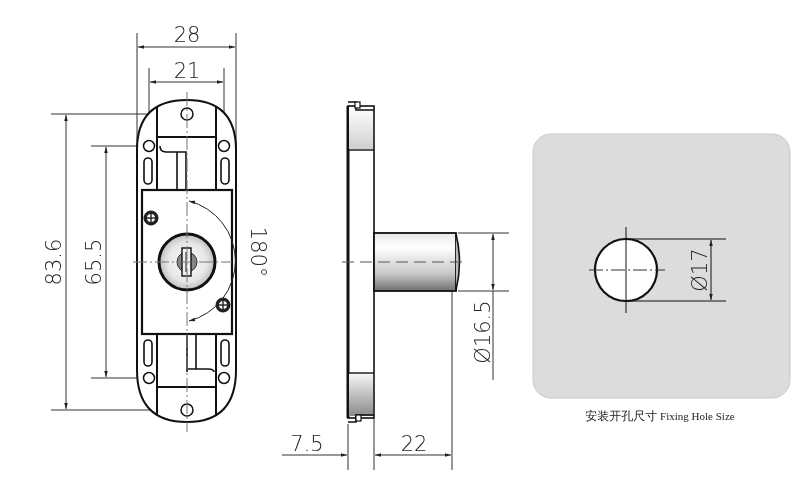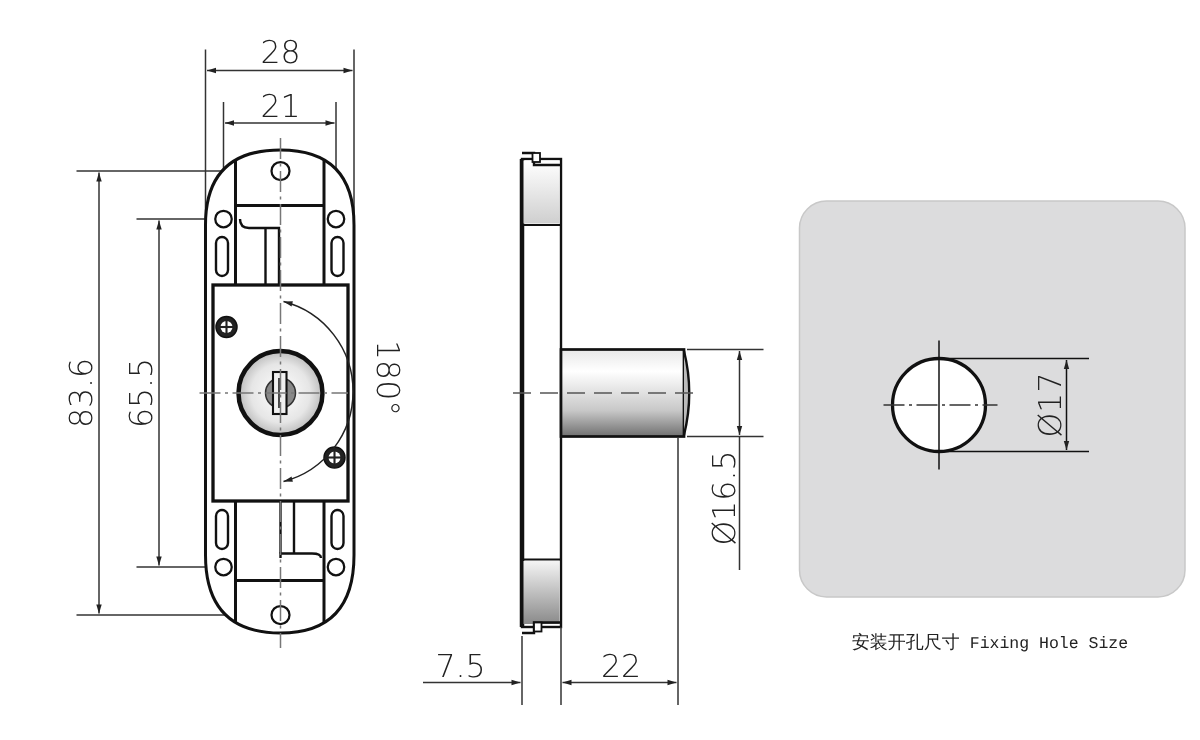--- a/index.html
+++ b/index.html
@@ -1,19 +1,19 @@
 <!DOCTYPE html>
 <html><head>
   <meta charset="utf-8">
   <style>
     html, body { margin: 0; padding: 0; background: #ffffff; }
     body { width: 800px; height: 493px; position: relative; overflow: hidden; font-family: "DejaVu Sans", sans-serif; }
     svg { position: absolute; left: 0; top: 0; }
     .dimtxt { font-family: "DejaVu Sans", sans-serif; font-size: 21px; fill: #222; font-weight: 300; }
-    .caption { position: absolute; left: 560px; top: 420px; width: 200px; text-align: center; font-size: 11px; color: #222; font-family: Liberation Mono, monospace; }
+    .caption { position: absolute; left: 560px; top: 408px; width: 200px; text-align: center; font-size: 11px; color: #222; font-family: Liberation Serif, serif; }
     .caption .cn { font-size: 12px; }
   </style>
 </head>
 <body>
 
 <svg width="800" height="493" viewBox="0 0 800 493">
   <defs>
     <marker id="arr" viewBox="0 0 10 10" refX="10" refY="5" markerWidth="9" markerHeight="6" orient="auto-start-reverse">
       <path d="M0,2 L10,5 L0,8 z" fill="#222"></path>
     </marker>

